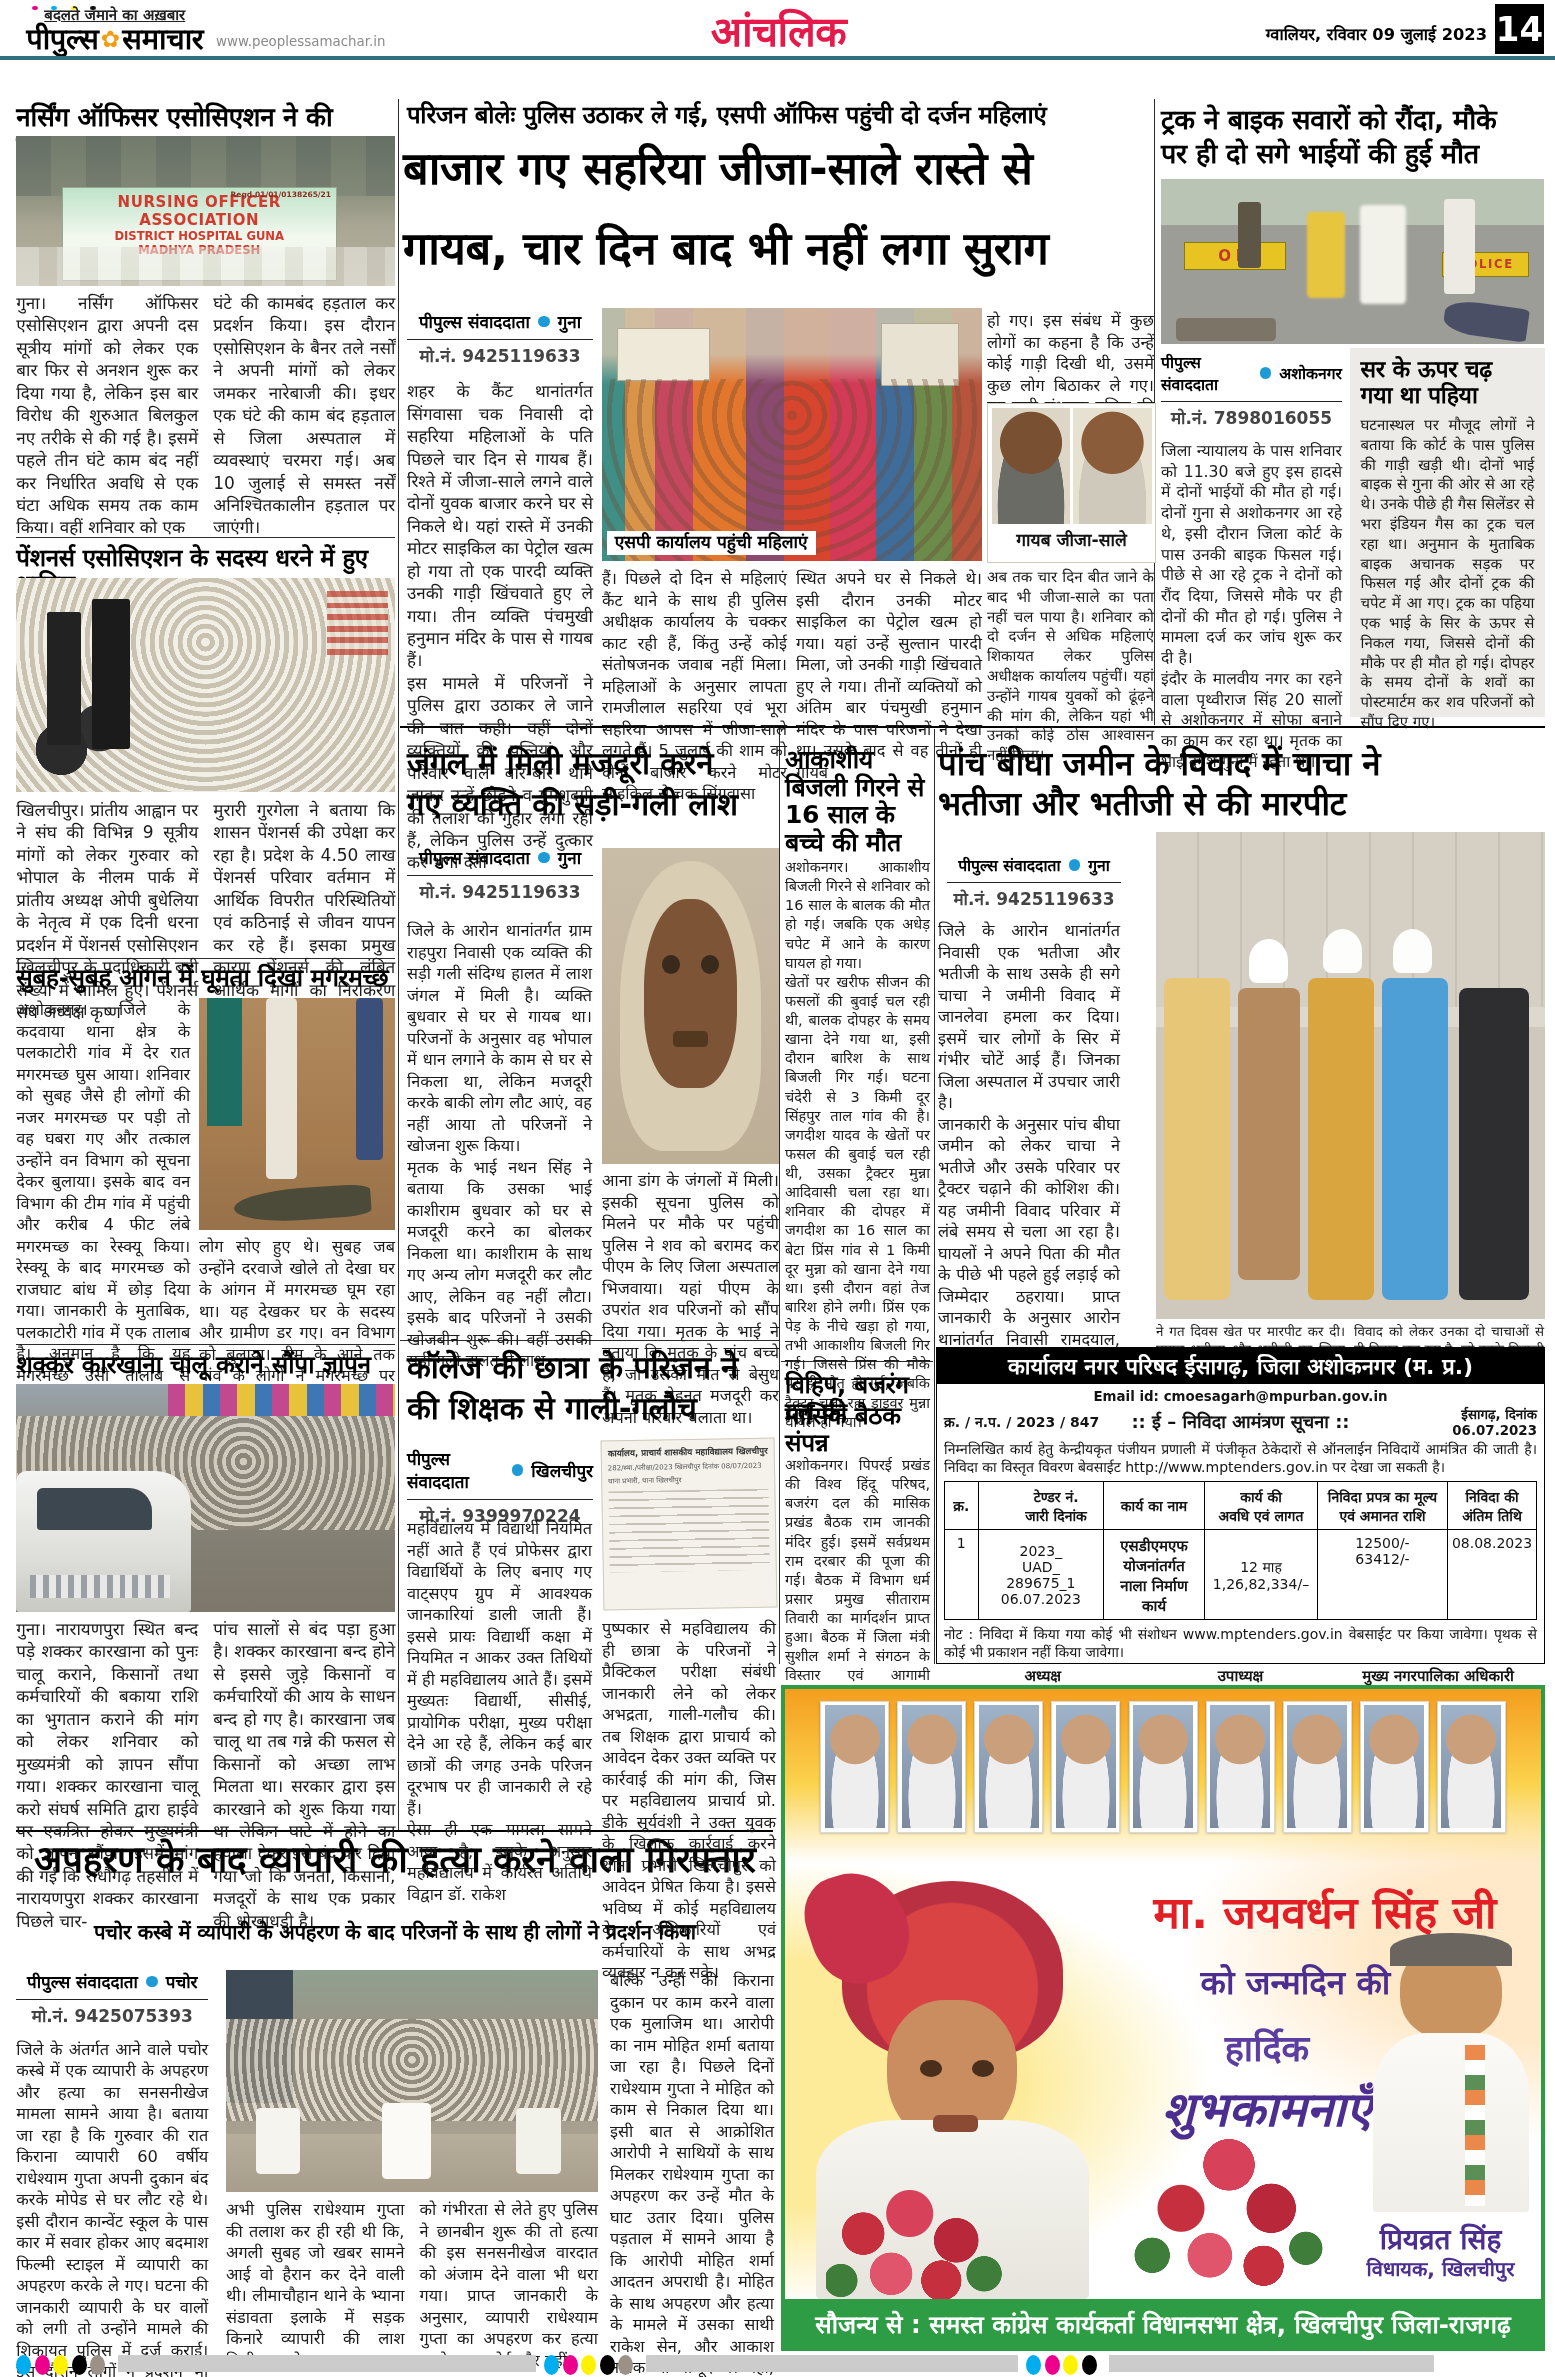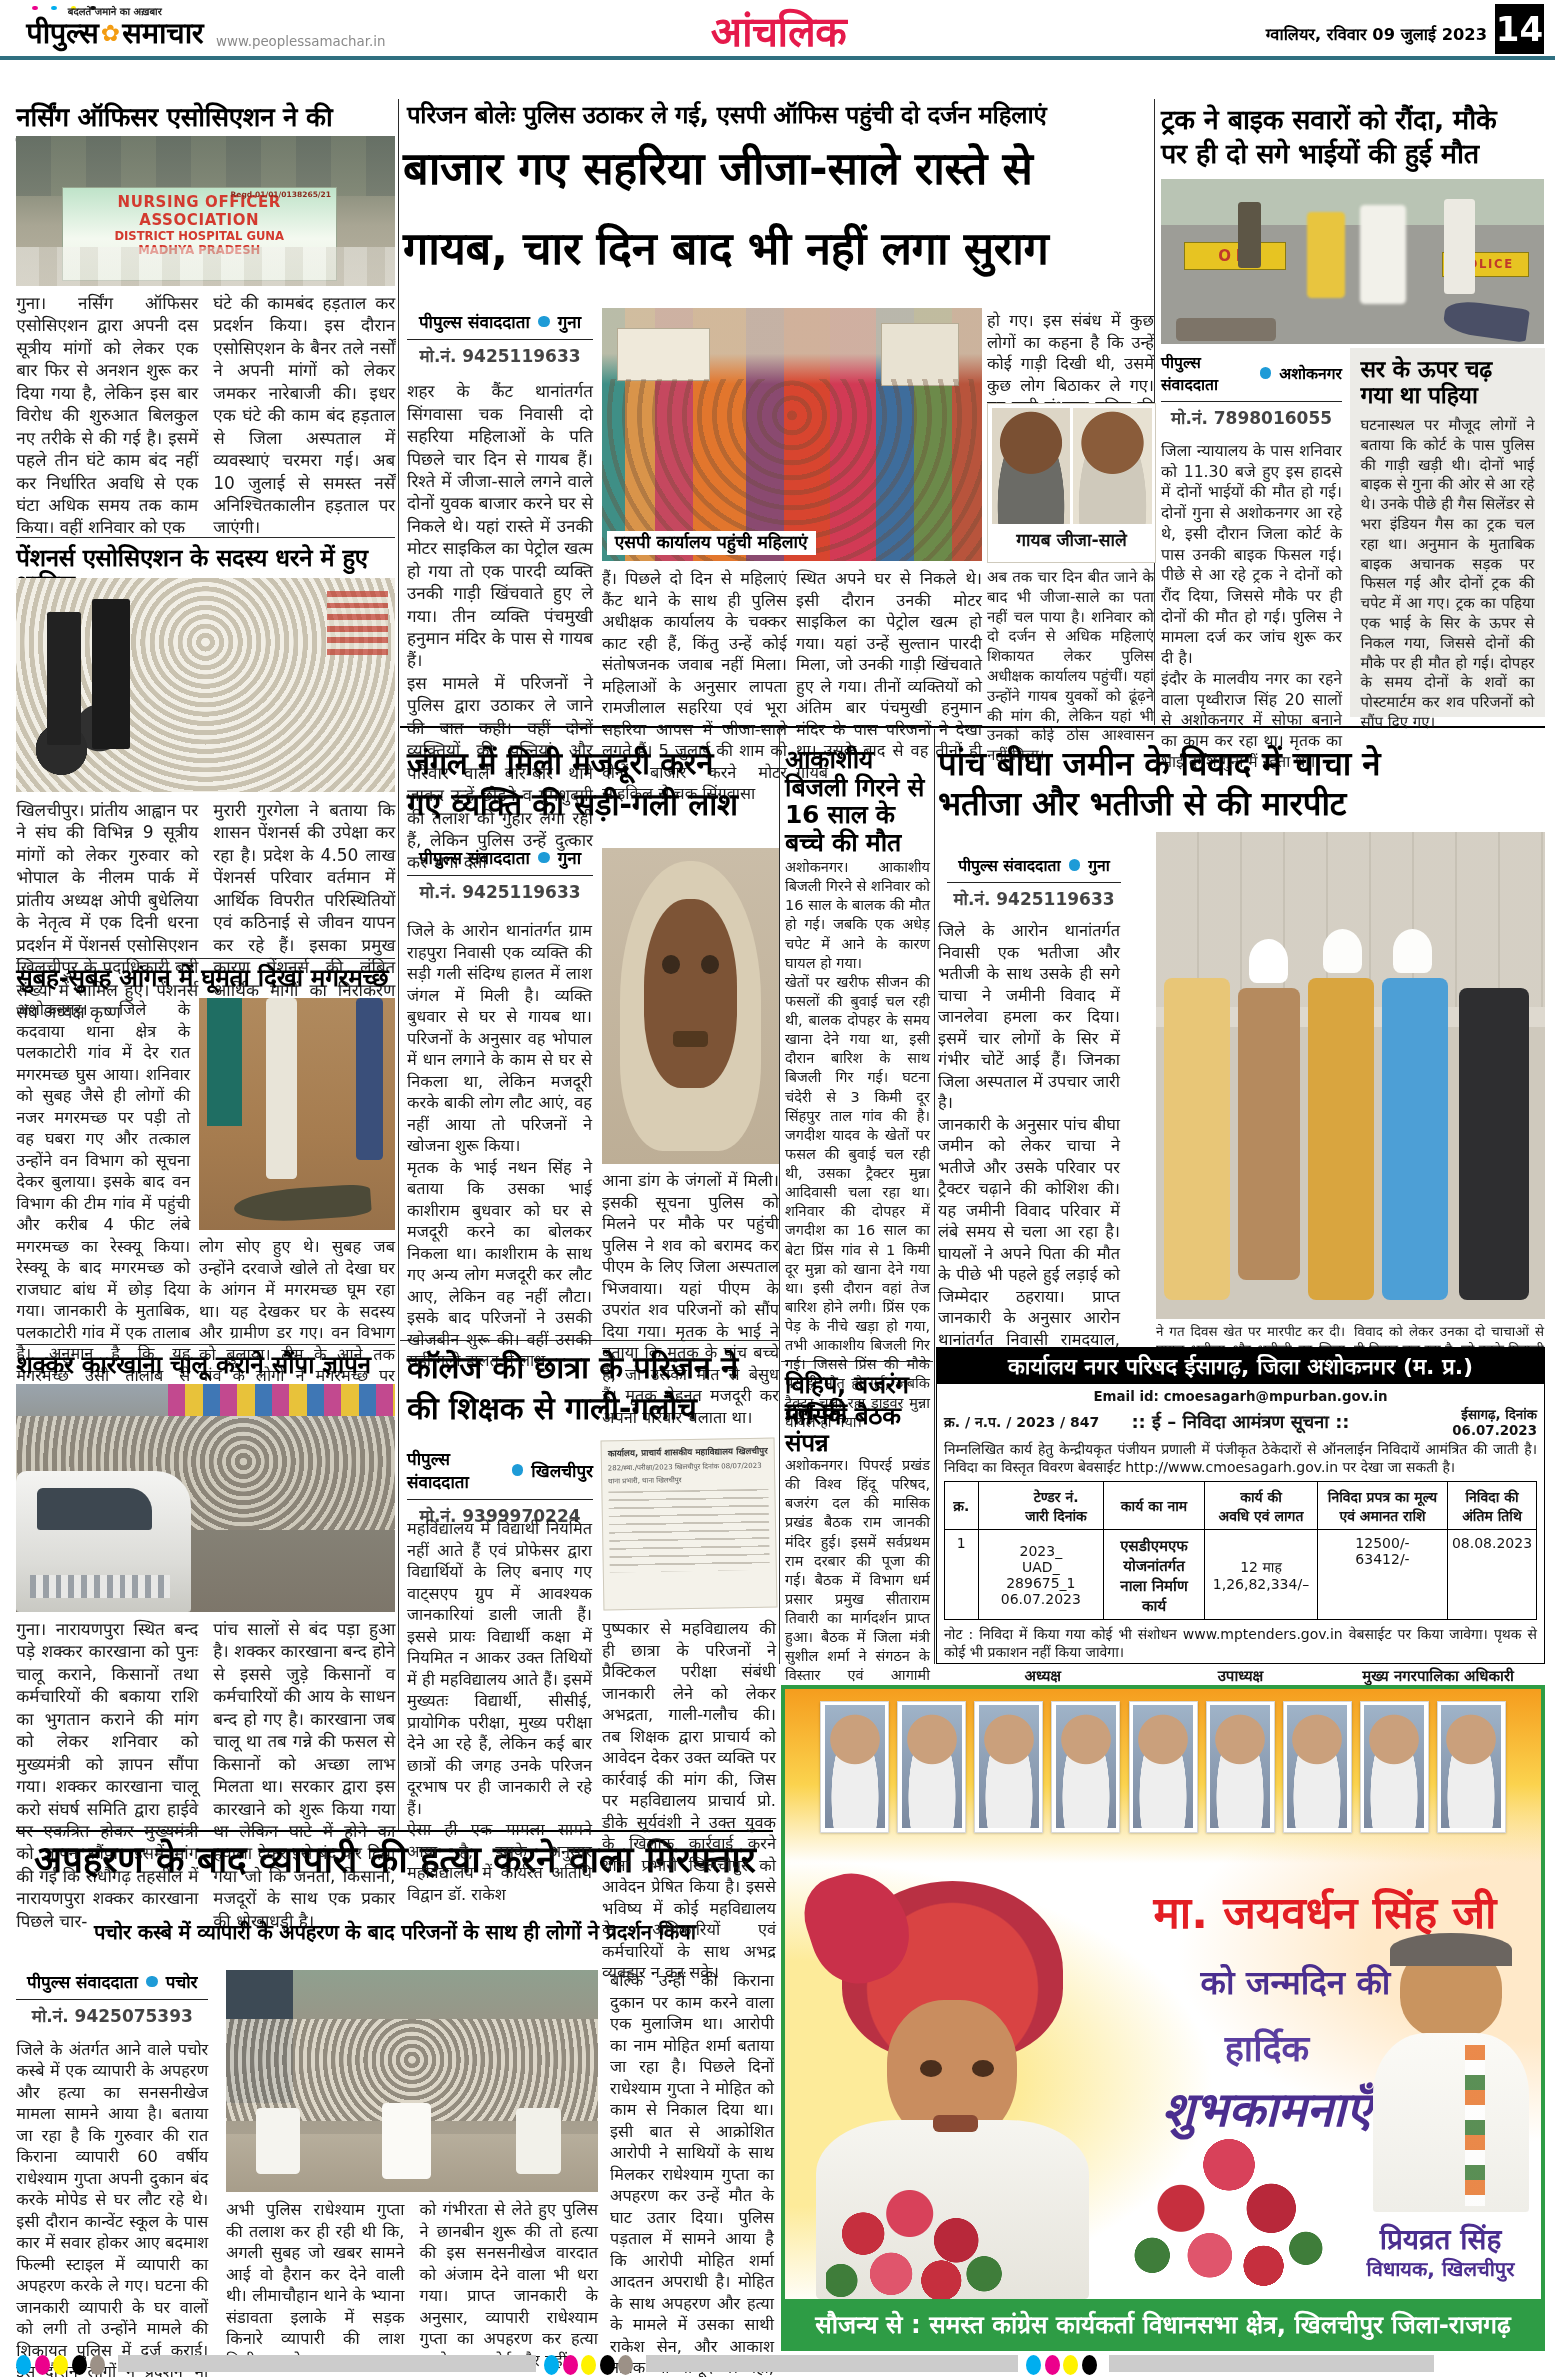--- a/index.html
+++ b/index.html
@@ -38,21 +38,21 @@
 <div id="page">
 
   <div class="abs" style="left:32px;top:1.2px;">
     <span style="display:inline-block;width:5.8px;height:4.6px;background:#ec008c;border-radius:50%;margin-right:10.5px;"></span>
     <span style="display:inline-block;width:5.8px;height:4.6px;background:#00aeef;border-radius:50%;margin-right:10.5px;"></span>
     <span style="display:inline-block;width:5.8px;height:4.6px;background:#fff200;border-radius:50%;margin-right:10.5px;"></span>
     <span style="display:inline-block;width:5.8px;height:4.6px;background:#111;border-radius:50%;"></span>
   </div>
 
   <div class="abs" style="left:16.3px;top:3.5px;width:197px;height:51px;">
-    <div class="center" style="font-size:10px;font-weight:bold;color:#222;">बदलते जमाने का अख़बार</div>
+    <div class="center" style="font-size:15px;font-weight:bold;color:#222;text-decoration:underline;">बदलते जमाने का अख़बार</div>
     <div style="display:flex;align-items:center;justify-content:center;gap:2.3px;">
       <span class="hl" style="font-size:29px;">पीपुल्स</span>
       <span style="font-size:23px;color:#f39c12;line-height:1;">✿</span>
       <span class="hl" style="font-size:29px;">समाचार</span>
     </div>
   </div>
   <div class="abs" style="left:216px;top:34px;width:168px;font-size:13.4px;color:#8a8a8a;">www.peoplessamachar.in</div>
   <div class="abs center" style="left:639px;top:2.3px;width:279px;font-size:41px;font-weight:900;color:#e51a4b;letter-spacing:-0.6px;">आंचलिक</div>
   <div class="abs" style="left:1231px;top:23px;width:256px;font-size:16.3px;font-weight:900;color:#000;text-align:right;">ग्वालियर, रविवार 09 जुलाई 2023</div>
   <div class="abs" style="left:1495px;top:3.5px;width:49px;height:50px;background:#000;color:#fff;display:flex;align-items:center;justify-content:center;font-size:34px;font-weight:bold;">14</div>
@@ -311,21 +311,21 @@
 
   <div>
     <div class="abs" style="left:936px;top:1347px;width:609px;height:36px;background:#000;color:#fff;display:flex;align-items:center;justify-content:center;font-size:22px;font-weight:900;">कार्यालय नगर परिषद ईसागढ़, जिला अशोकनगर (म. प्र.)</div>
     <div class="abs" style="left:936px;top:1383px;width:609px;height:281px;border:1.7px solid #000;box-sizing:border-box;padding:4.6px 7px;background:#fff;">
       <div class="center" style="font-size:13.4px;font-weight:bold;">Email id: cmoesagarh@mpurban.gov.in</div>
       <div style="display:flex;align-items:center;margin-top:1.2px;gap:28px;">
         <div style="flex:1;font-size:14px;font-weight:bold;text-align:left;">क्र. / न.प. / 2023 / 847</div>
         <div style="flex:1.4;font-size:18px;font-weight:900;text-align:center;">:: ई – निविदा आमंत्रण सूचना ::</div>
         <div style="flex:1;font-size:13.4px;font-weight:bold;text-align:right;">ईसागढ़, दिनांक 06.07.2023</div>
       </div>
-      <div style="font-size:14px;text-align:justify;margin-top:2.3px;line-height:1.3;">निम्नलिखित कार्य हेतु केन्द्रीयकृत पंजीयन प्रणाली में पंजीकृत ठेकेदारों से ऑनलाईन निविदायें आमंत्रित की जाती है। निविदा का विस्तृत विवरण बेवसाईट http://www.cmoesagarh.gov.in पर देखा जा सकती है।</div>
+      <div style="font-size:14px;text-align:justify;margin-top:2.3px;line-height:1.3;">निम्नलिखित कार्य हेतु केन्द्रीयकृत पंजीयन प्रणाली में पंजीकृत ठेकेदारों से ऑनलाईन निविदायें आमंत्रित की जाती है। निविदा का विस्तृत विवरण बेवसाईट http://www.mptenders.gov.in पर देखा जा सकती है।</div>
       <table class="tender" style="margin-top:4.6px;">
         <tbody>
             <tr>
           <th style="width:25.6px;">क्र.</th>
           <th style="width:87px;padding-left:34px;">टेण्डर नं.
 जारी दिनांक</th>
           <th>कार्य का नाम</th>
           <th style="width:105px;">कार्य की
 अवधि एवं लागत</th>
           <th style="width:122px;">निविदा प्रपत्र का मूल्य

